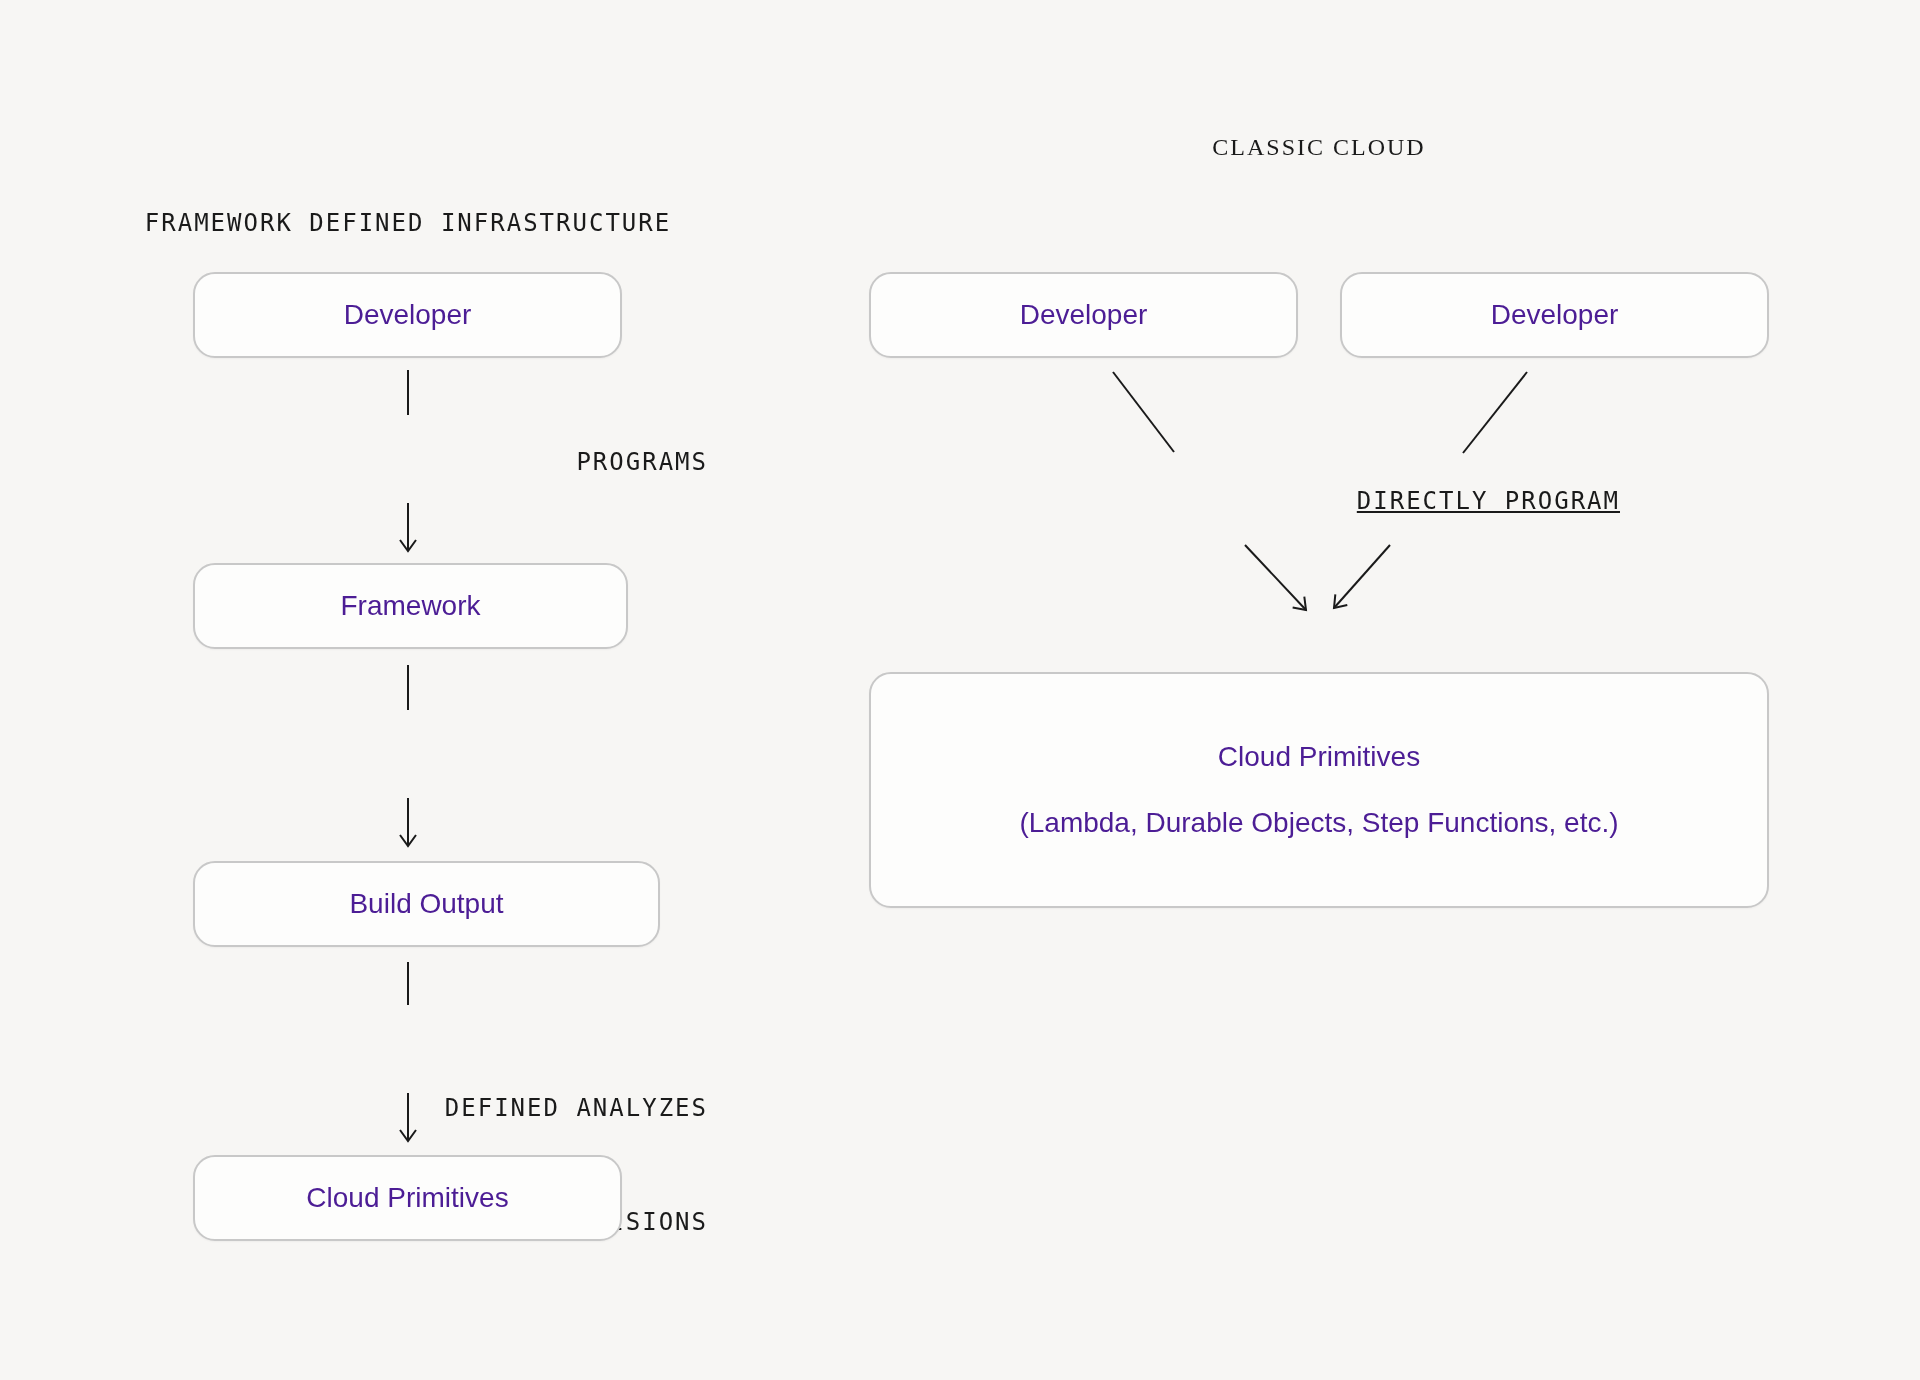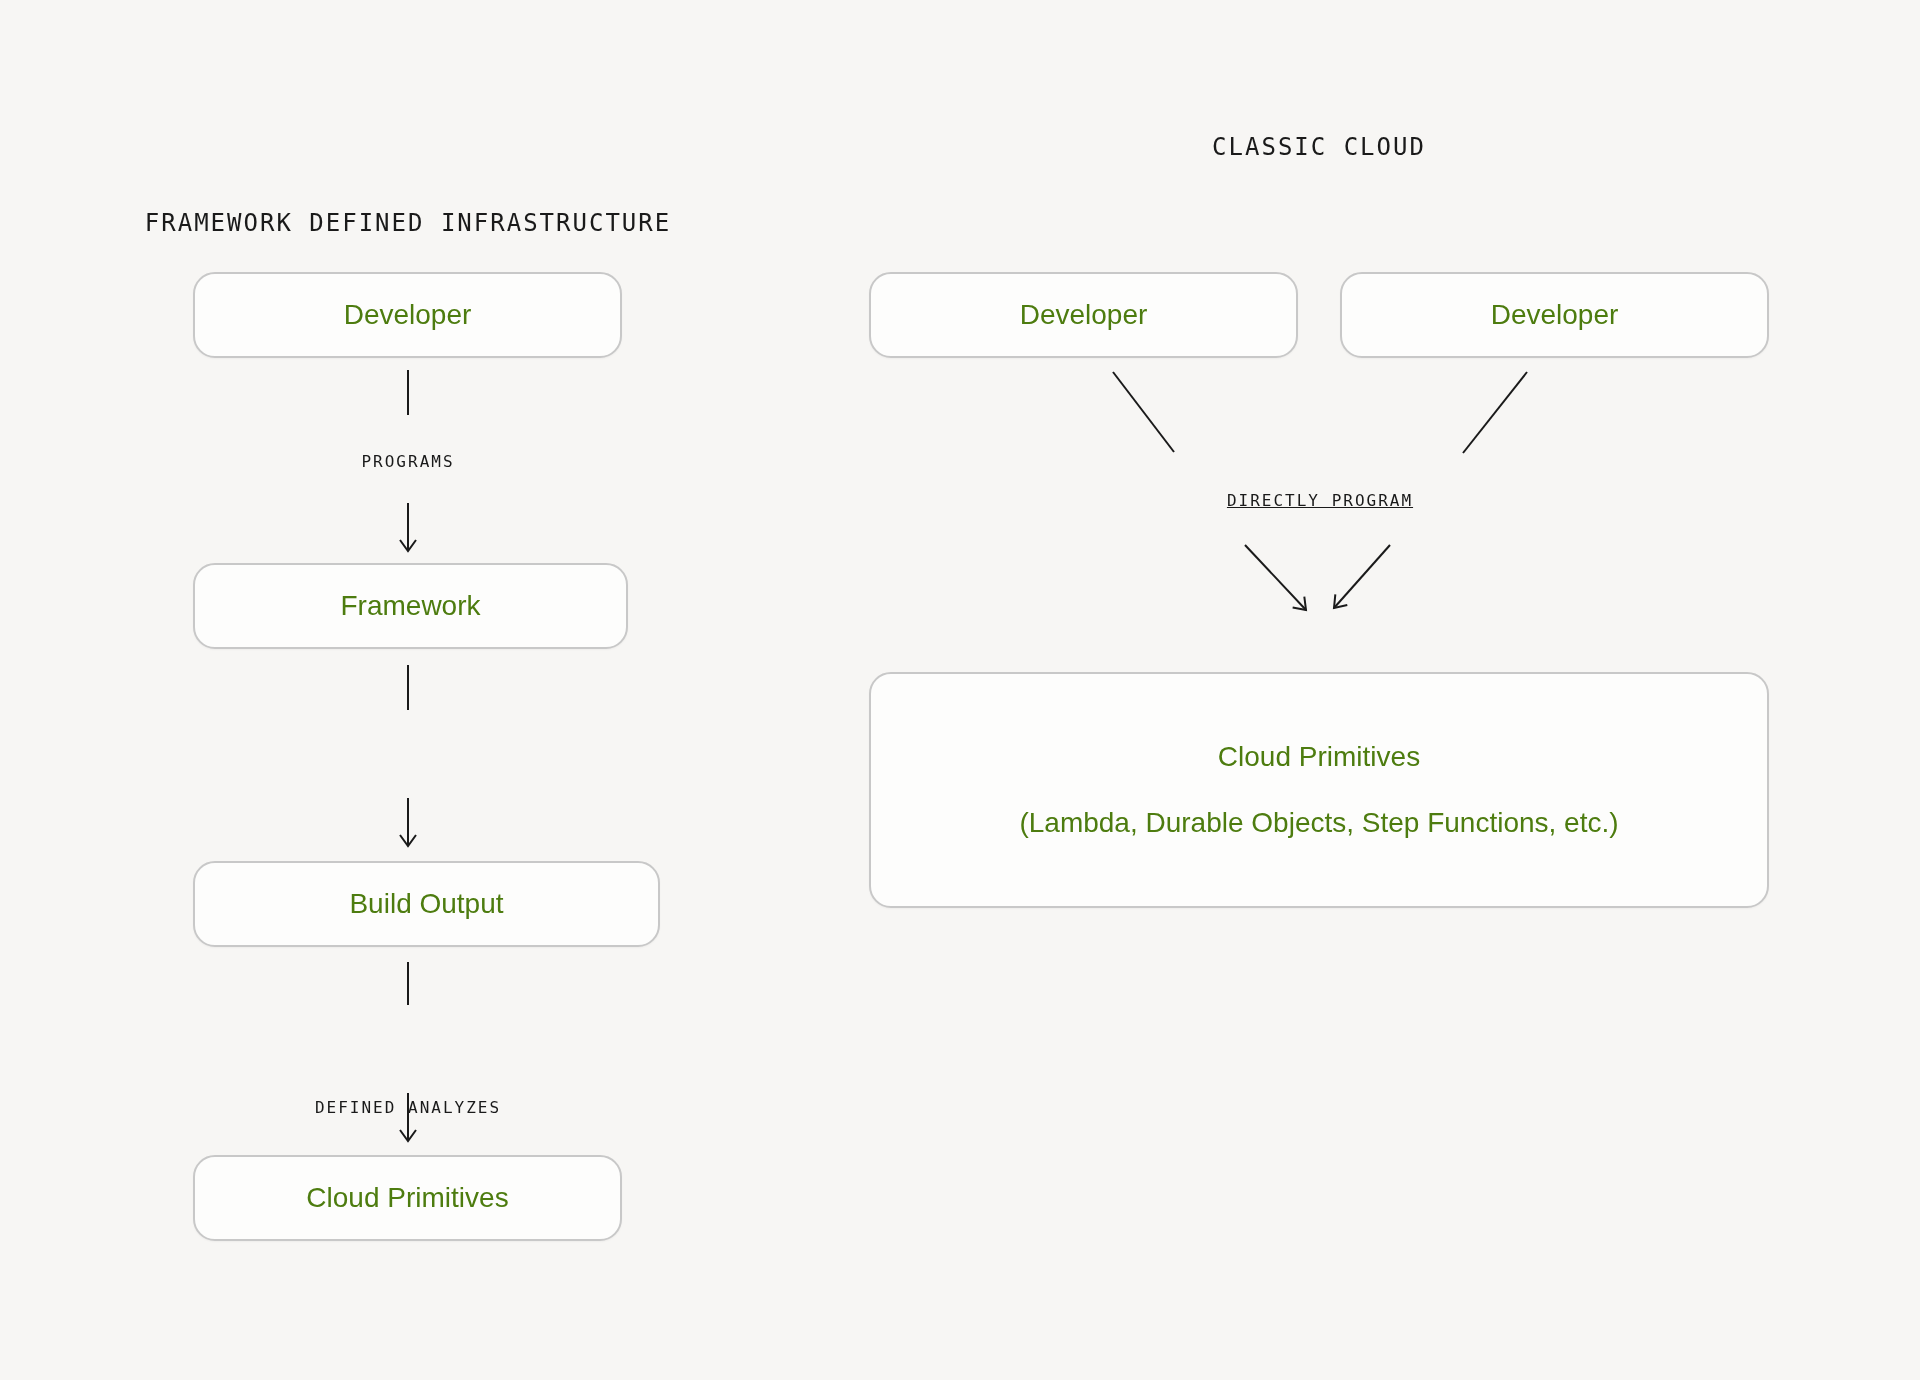--- a/index.html
+++ b/index.html
@@ -36,33 +36,33 @@
     position: absolute;
     display: flex;
     align-items: center;
     justify-content: center;
     background: #fdfdfc;
     border: 2px solid #c8c8c8;
     border-radius: 22px;
     box-sizing: border-box;
     box-shadow: 0 1px 2px rgba(0,0,0,0.04);
     font-size: 28px;
-    color: #4d7c0f;
+    color: #4c1d95;
   }
   .node.big {
     flex-direction: column;
     gap: 28px;
     line-height: 38px;
   }
   .edge-label {
     position: absolute;
     width: 600px;
-    text-align: center;
+    text-align: right;
     font-family: "DejaVu Sans Mono", "Liberation Mono", monospace;
-    font-size: 16px;
+    font-size: 24px;
     line-height: 38px;
     letter-spacing: 2px;
     color: #1a1a1a;
     white-space: pre;
   }
 </style>
 </head>
 <body>
 
 <div class="canvas">
@@ -109,21 +109,21 @@
 
   <div class="edge-label" style="left:108px; top:1013px;">
     <div>DEFINED ANALYZES</div>
     <div>AND PROVISIONS</div>
   </div>
 
   <div class="node" style="left:193px; top:1155px; width:429px; height:86px;">
     <span>Cloud Primitives</span>
   </div>
 
-  <div class="col-title" style="left:969px; top:128px; width:700px;">CLASSIC CLOUD</div>
+  <div class="col-title" style="left:969px; top:128px; width:700px;font-family:Liberation Serif, serif;">CLASSIC CLOUD</div>
 
   <div class="node" style="left:869px; top:272px; width:429px; height:86px;">
     <span>Developer</span>
   </div>
 
   <div class="node" style="left:1340px; top:272px; width:429px; height:86px;">
     <span>Developer</span>
   </div>
 
   <div class="edge-label" style="left:1020px; top:482px;text-decoration:underline;">DIRECTLY PROGRAM</div>

